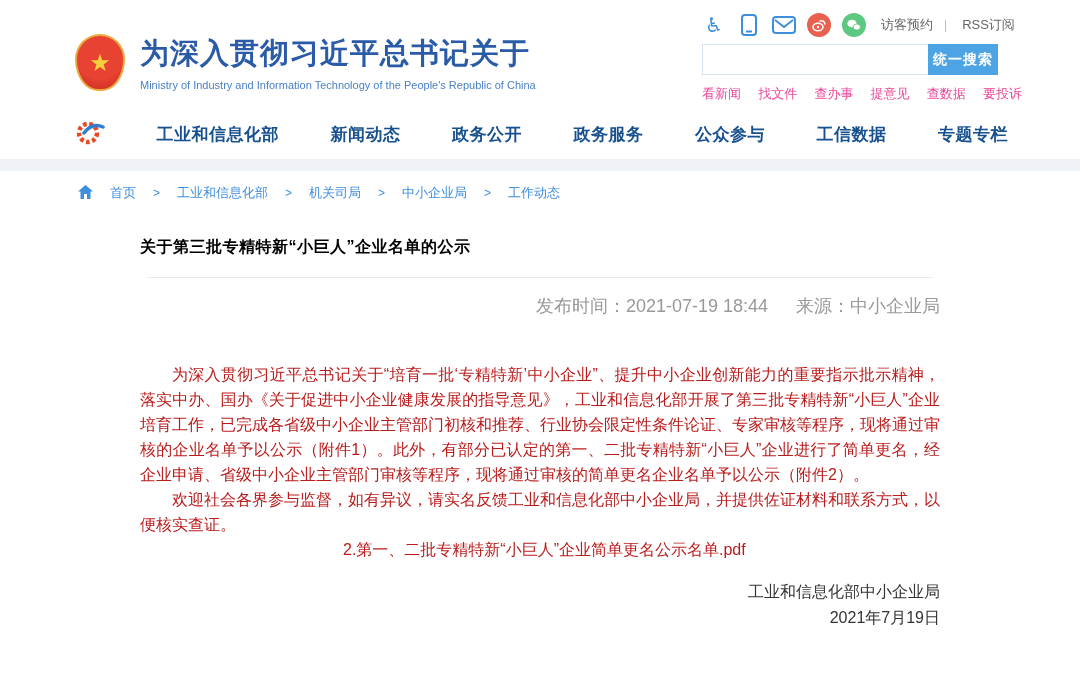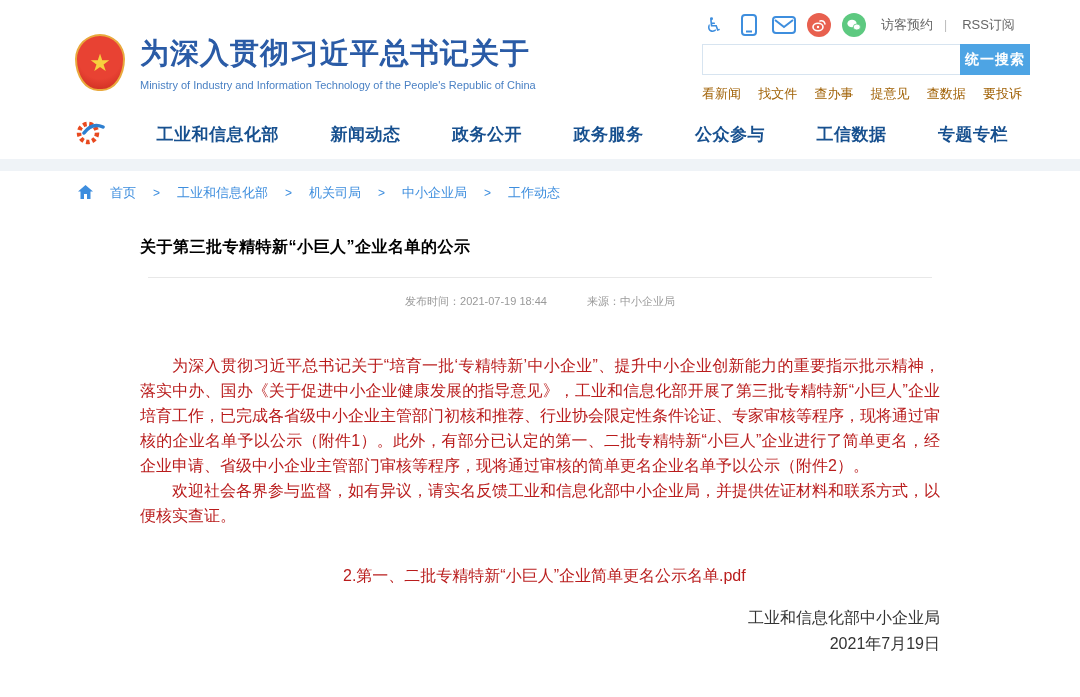--- a/index.html
+++ b/index.html
@@ -41,34 +41,34 @@
   .topbar .ticon { display: inline-flex; align-items: center; justify-content: center; width: 24px; height: 24px; }
   .wheelchair { color: #3e8ede; font-size: 20px; font-family: "DejaVu Sans", sans-serif; }
   .badge-circle {
     width: 24px; height: 24px; border-radius: 50%;
     display: inline-flex; align-items: center; justify-content: center;
   }
   .weibo-bg { background: #e8604f; }
   .wechat-bg { background: #5dc980; }
   .topbar-label { font-size: 13px; color: #666; margin-left: 4px; white-space: nowrap; }
   .topbar-sep { color: #bbb; font-size: 12px; }
-  .search-row { display: flex; margin-top: 4px; width: 328px; height: 31px; }
+  .search-row { display: flex; margin-top: 4px; width: 296px; height: 31px; }
   .search-input {
     flex: 1; border: 1px solid #d7e4f0; border-right: none;
     outline: none; padding: 0 8px; font-size: 14px; color: #333;
   }
   .search-btn {
     width: 70px; background: #4da4e4; color: #fff; font-weight: bold;
     font-size: 14px; border: none; cursor: pointer; letter-spacing: 1px;
   }
   .quick-links {
     display: flex; justify-content: space-between;
     width: 320px; margin-top: 10px; font-size: 13px; color: #555;
   }
-  .quick-links a { color: #a16207; font-family: Liberation Serif, serif; }
+  .quick-links a { color: #ec4899; font-family: Liberation Serif, serif; }
 
   
   .nav {
     display: flex; align-items: center; justify-content: space-between;
     padding: 0 72px 0 75px; height: 50px; background: #fff;
   }
   .nav a { color: #17508f; font-weight: bold; font-size: 17px; letter-spacing: 0.5px; }
   .band { height: 12px; background: #eff3f7; }
 
   
@@ -80,27 +80,27 @@
   .crumb-sep { color: #3e8ede; font-size: 12px; }
 
   
   .article { width: 800px; margin: 26px auto 0; }
   .article-title {
     text-align: left; font-size: 16px; font-weight: bold; color: #000;
     letter-spacing: 0.5px;
   }
   .divider { border: none; border-top: 1px solid #e8e8e8; margin: 19px 8px 0; }
   .meta {
-    text-align: center; color: #999; font-size: 11px; margin-top: 16px;
-    display: flex; justify-content: center; gap: 40px;
+    text-align: center; color: #999; font-size: 18px; margin-top: 16px;
+    display: flex; justify-content: flex-end; gap: 28px;
   }
   .body-text { margin-top: 44px; font-size: 16px; color: #b91c1c; line-height: 25px; }
   .body-text p { text-indent: 2em; text-align: justify; }
   .info-line { text-indent: 2em; }
-  .attach2 { padding-left: 203px; text-indent: 0; margin-top: 35px; }
+  .attach2 { padding-left: 203px; text-indent: 0; }
   .signature-block { text-align: right; margin-top: 17px; line-height: 26px; font-size: 16px; color: #333; }
 </style>
 </head>
 <body>
 
 <div class="header">
   <div class="brand">
     <div class="emblem">★</div>
     <div class="brand-text">
       <div class="cn">为深入贯彻习近平总书记关于</div>

